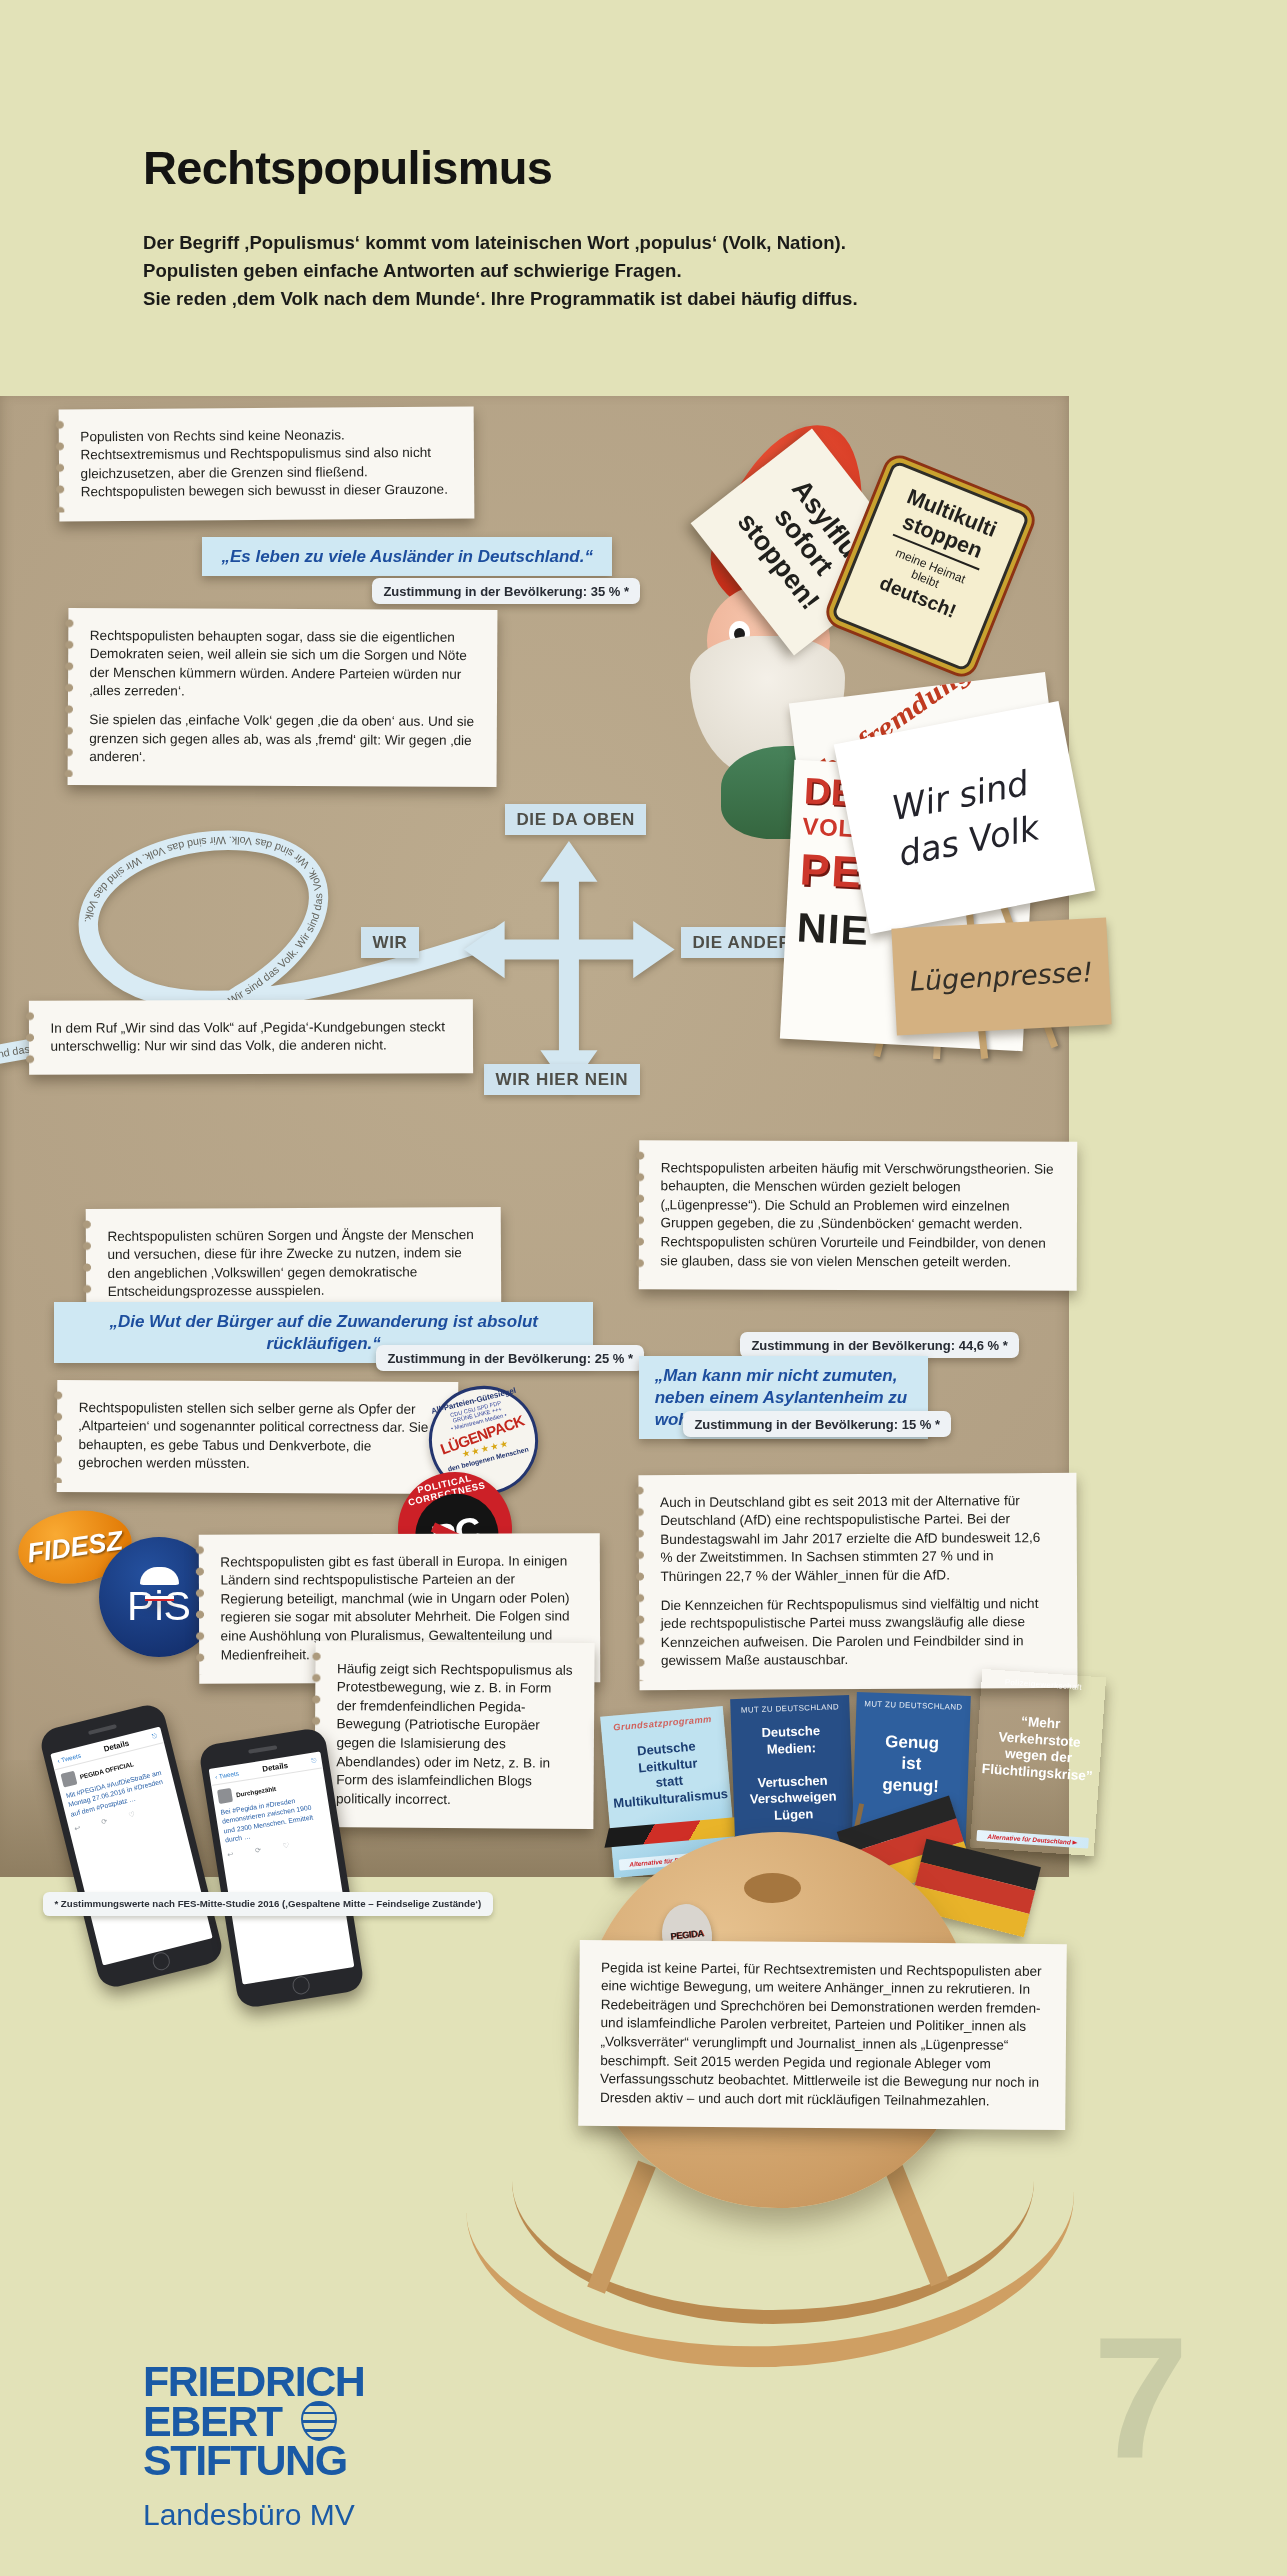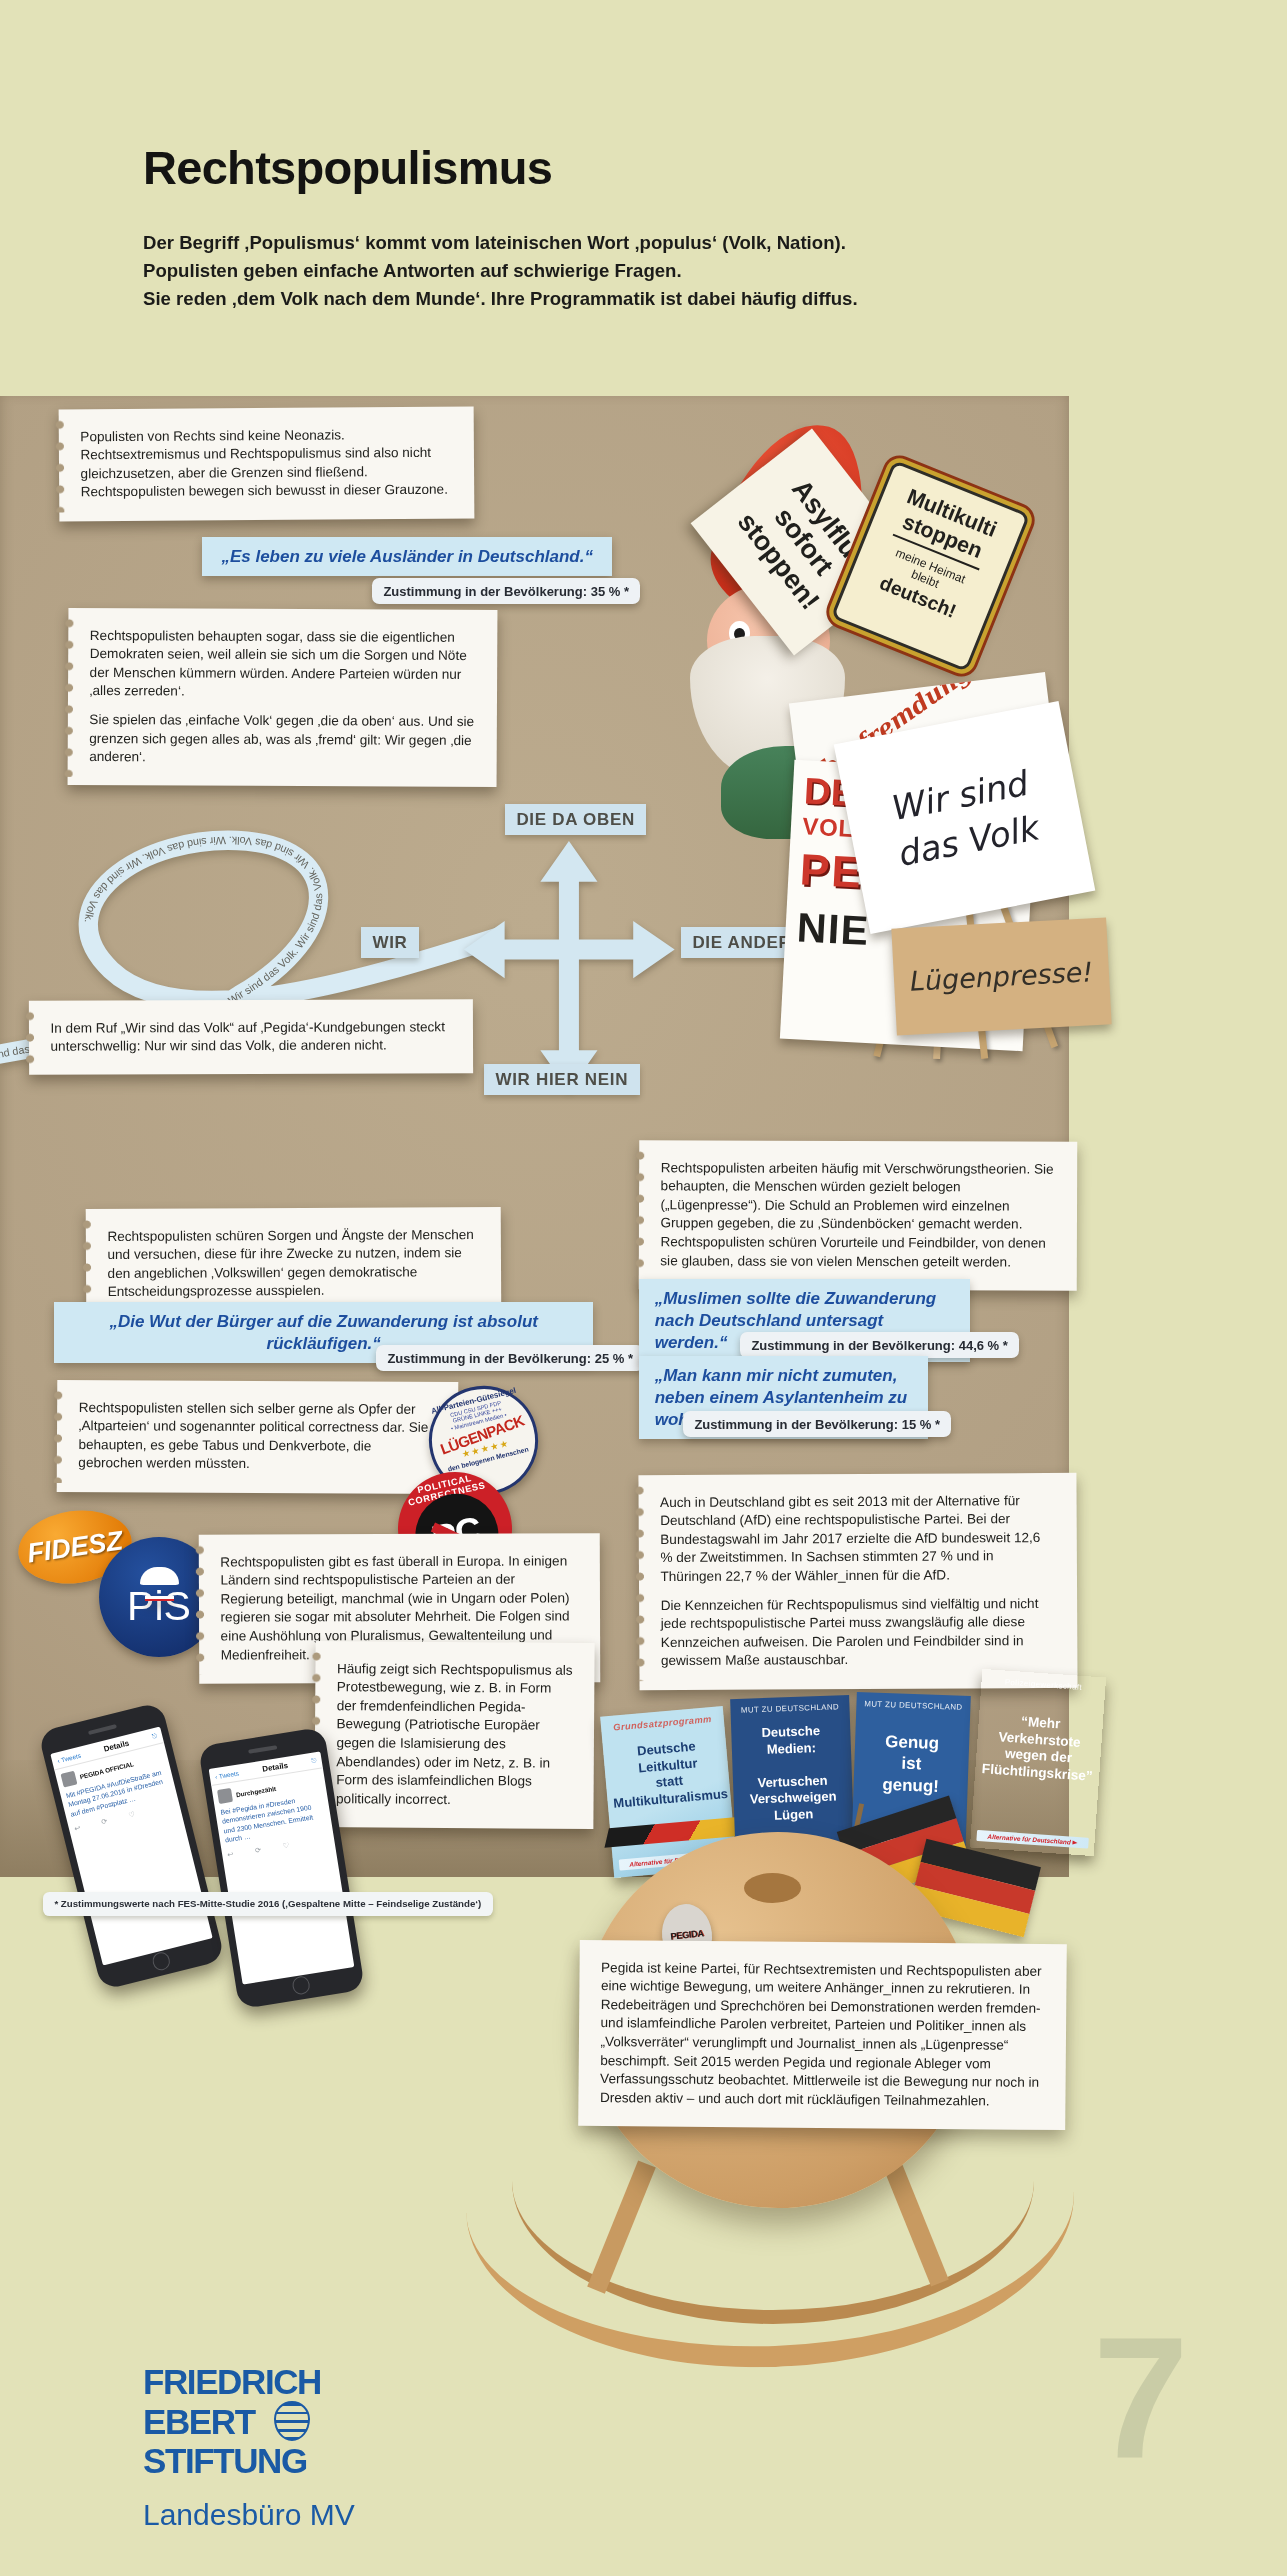--- a/index.html
+++ b/index.html
@@ -211,21 +211,21 @@
   #flag-1{left:401px;top:-11.4px;transform:rotate(-18deg);}
   #flag-2{left:472px;top:29px;transform:rotate(14deg);}
   .pole{position:absolute;width:5px;background:#8a6b43;}
   #pole-1{left:398px;top:-21.5px;height:165px;transform:rotate(12deg);}
   #pegida-badge{left:662px;top:1904px;width:50px;height:62px;border-radius:50%;background:#d9d5cf;
       box-shadow:0 3.6px 7.2px rgba(40,30,12,.35);display:flex;align-items:center;justify-content:center;
       font-size:9.3px;font-weight:bold;color:#1f1f1f;transform:rotate(-6deg);letter-spacing:-0.4px;
       text-shadow:0.7px 0 0 #c0392b;}
 
   
-  #fes-logo{left:143px;top:2362px;color:#1a5aa5;font-weight:bold;font-size:35px;line-height:39px;letter-spacing:-1.4px;}
+  #fes-logo{left:143px;top:2362px;color:#1a5aa5;font-weight:bold;font-size:43px;line-height:39px;letter-spacing:-1.4px;}
   #fes-logo .row{display:flex;align-items:center;gap:19px;}
   #fes-crest{width:36px;height:40px;border:2.9px solid #1a5aa5;border-radius:50% 50% 50% 50%/45% 45% 55% 55%;
       background:repeating-linear-gradient(#1a5aa5 0 2.9px,transparent 2.9px 8.6px);box-sizing:border-box;}
   #fes-office{left:143px;top:2498px;color:#1a5aa5;font-size:30px;}
   #page-number{left:1093px;top:2311px;font-size:172px;font-weight:bold;color:#c9cca6;line-height:1;}
 </style>
 </head>
 <body>
 
 <div class="page">
@@ -306,21 +306,20 @@
   <div class="note" id="note-b">
     <p>Rechtspopulisten behaupten sogar, dass sie die eigentlichen Demokraten seien, weil allein sie sich um die Sorgen und Nöte der Menschen kümmern würden. Andere Parteien würden nur ‚alles zerreden‘.</p>
     <p>Sie spielen das ‚einfache Volk‘ gegen ‚die da oben‘ aus. Und sie grenzen sich gegen alles ab, was als ‚fremd‘ gilt: Wir gegen ‚die anderen‘.</p>
   </div>
   <div class="note" id="note-c">In dem Ruf „Wir sind das Volk“ auf ‚Pegida‘-Kundgebungen steckt unterschwellig: Nur wir sind das Volk, die anderen nicht.</div>
   <div class="note" id="note-d">Rechtspopulisten arbeiten häufig mit Verschwörungstheorien. Sie behaupten, die Menschen würden gezielt belogen („Lügenpresse“). Die Schuld an Problemen wird einzelnen Gruppen gegeben, die zu ‚Sündenböcken‘ gemacht werden. Rechtspopulisten schüren Vorurteile und Feindbilder, von denen sie glauben, dass sie von vielen Menschen geteilt werden.</div>
   <div class="note" id="note-f2" style="left:86px;top:1208px;width:372px;transform:rotate(-0.3deg);">Rechtspopulisten schüren Sorgen und Ängste der Menschen und versuchen, diese für ihre Zwecke zu nutzen, indem sie den angeblichen ‚Volkswillen‘ gegen demokratische Entscheidungsprozesse ausspielen.</div>
 
   <div class="quote" id="quote-2">„Die Wut der Bürger auf die Zuwanderung ist absolut rückläufigen.“</div>
   <div class="pill" id="pill-2">Zustimmung in der Bevölkerung: 25 % *</div>
-  <div class="quote" id="quote-3">„Muslimen sollte die Zuwanderung nach Deutschland untersagt werden.“</div>
   <div class="pill" id="pill-3">Zustimmung in der Bevölkerung: 44,6 % *</div>
   <div class="quote" id="quote-4">„Man kann mir nicht zumuten, neben einem Asylantenheim zu wohnen.“</div>
   <div class="pill" id="pill-4">Zustimmung in der Bevölkerung: 15 % *</div>
 
   <div class="note" id="note-f">Rechtspopulisten stellen sich selber gerne als Opfer der ‚Altparteien‘ und sogenannter political correctness dar. Sie behaupten, es gebe Tabus und Denkverbote, die gebrochen werden müssten.</div>
 
   <div class="stamp" id="stamp-luegenpack">
     <div class="arc">All-Parteien-Gütesiegel</div>
     <div class="parties">CDU CSU SPD FDP
 GRÜNE LINKE +++

